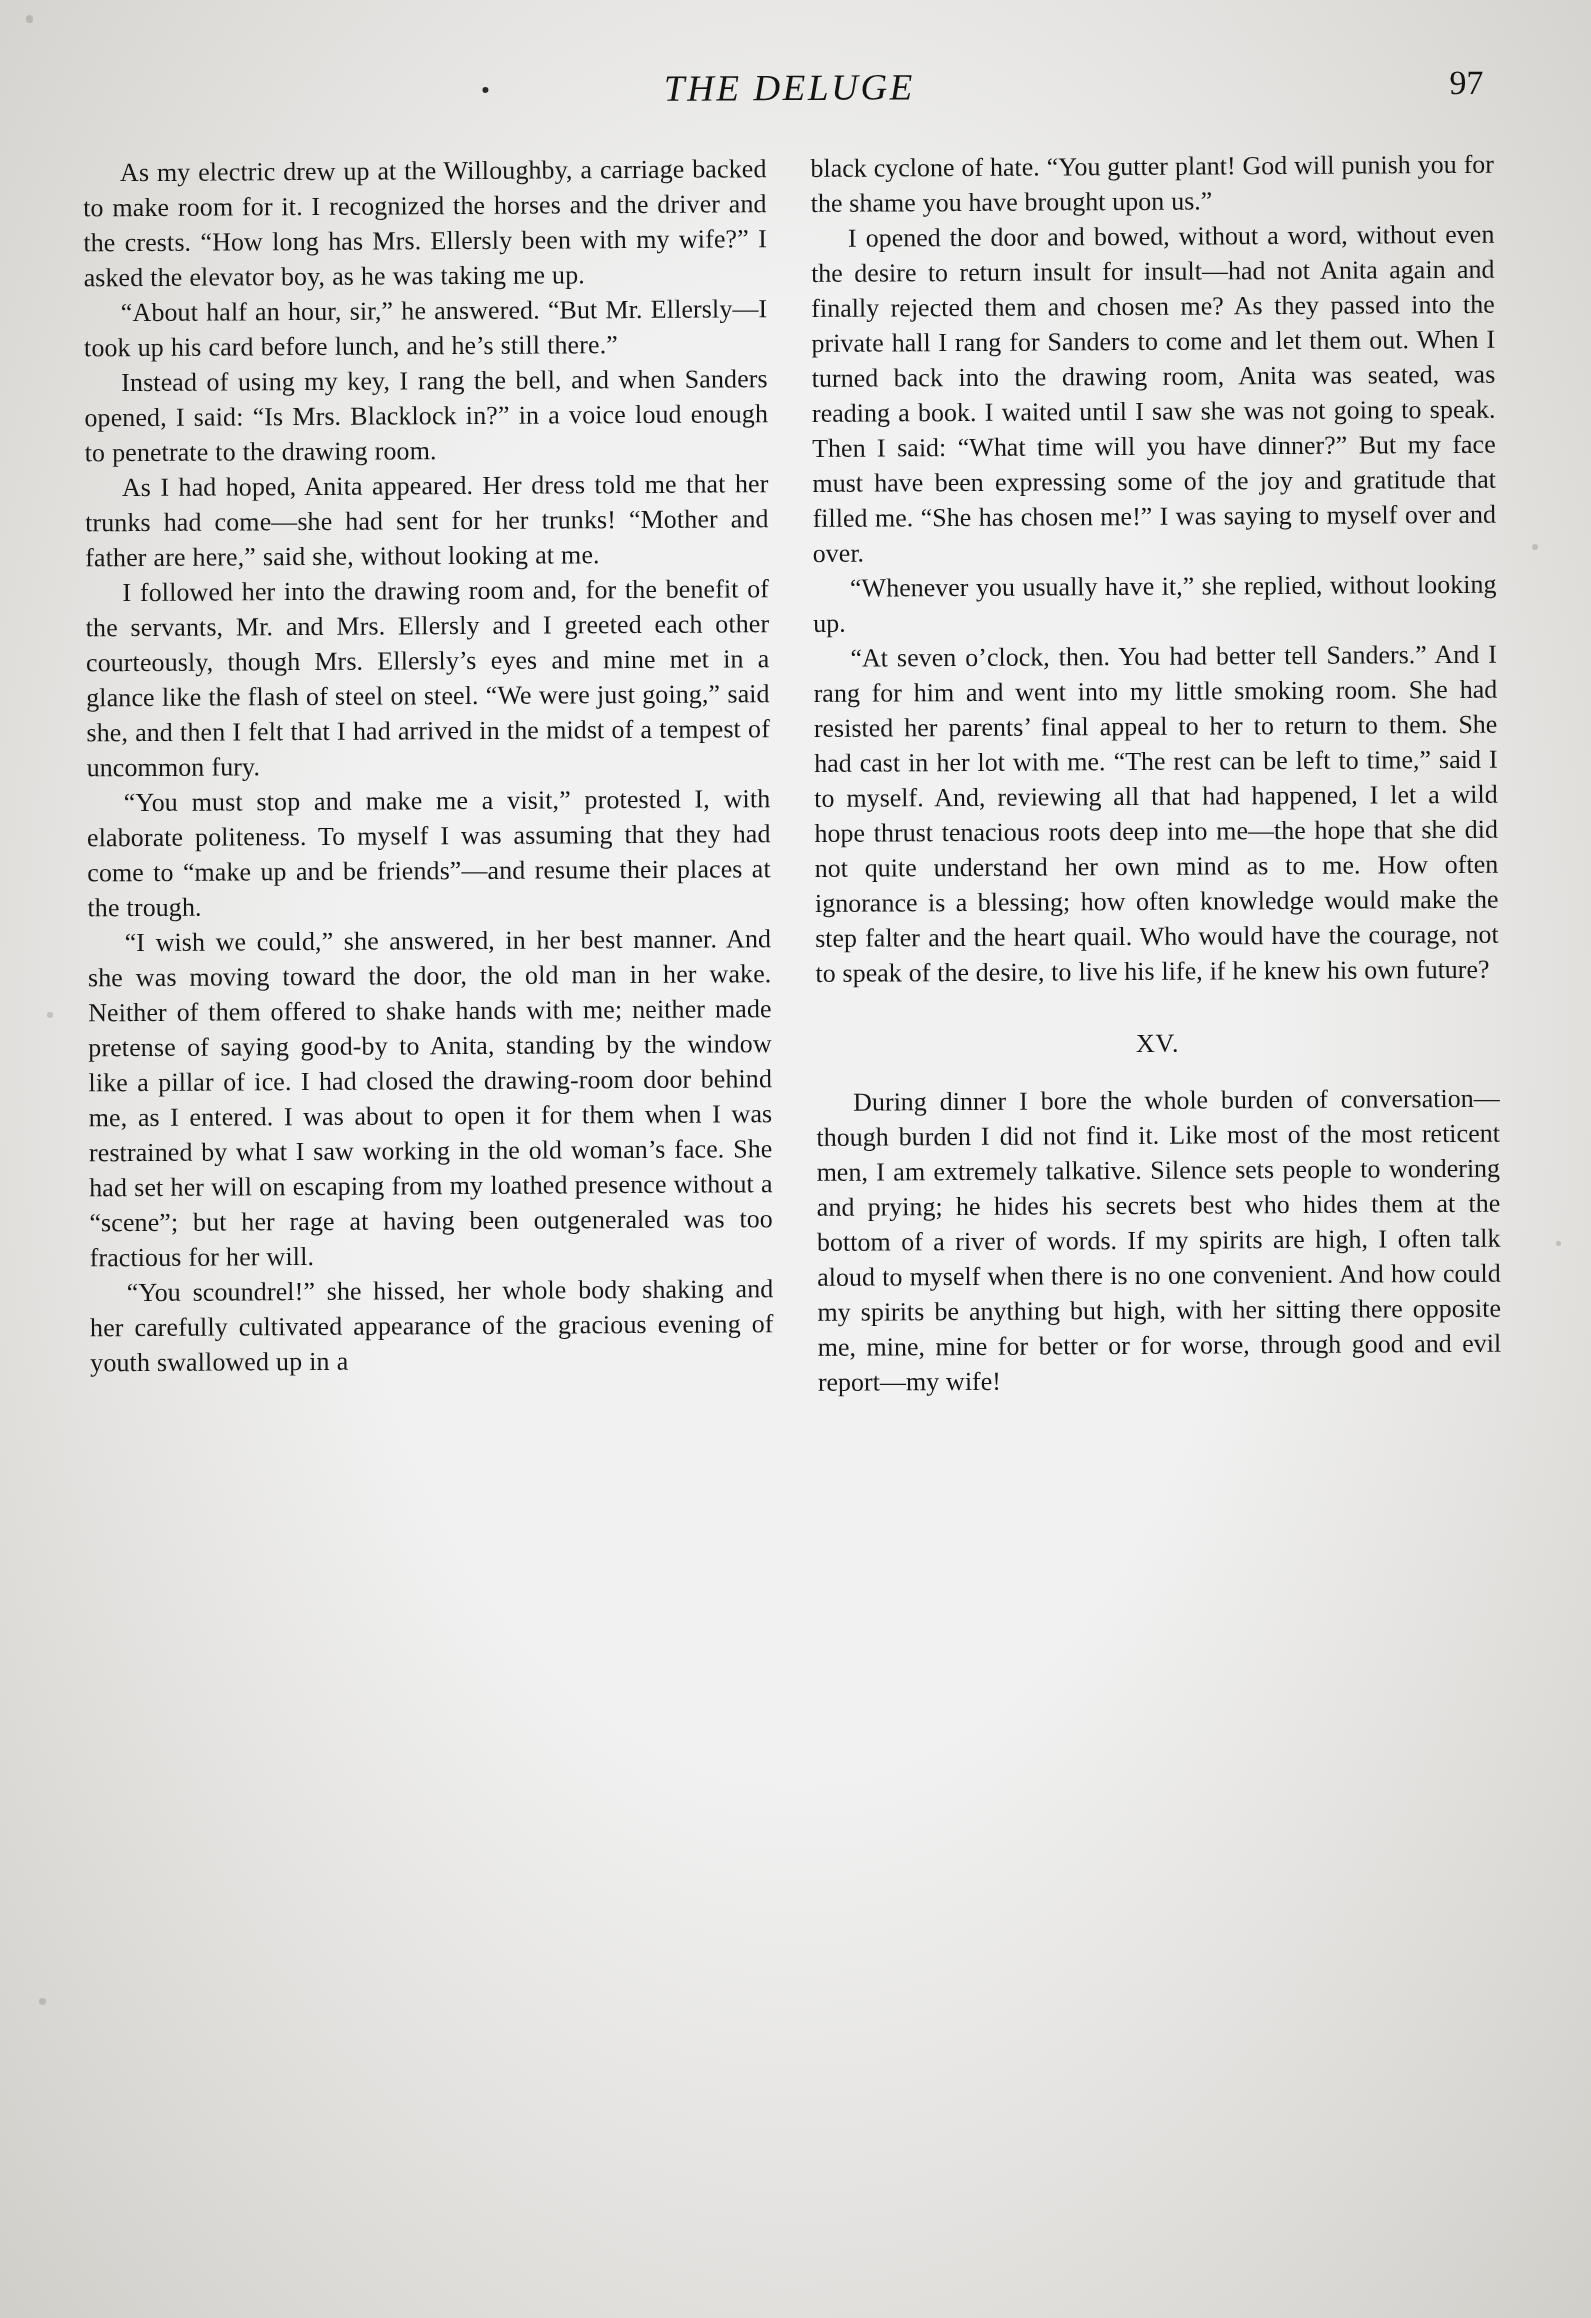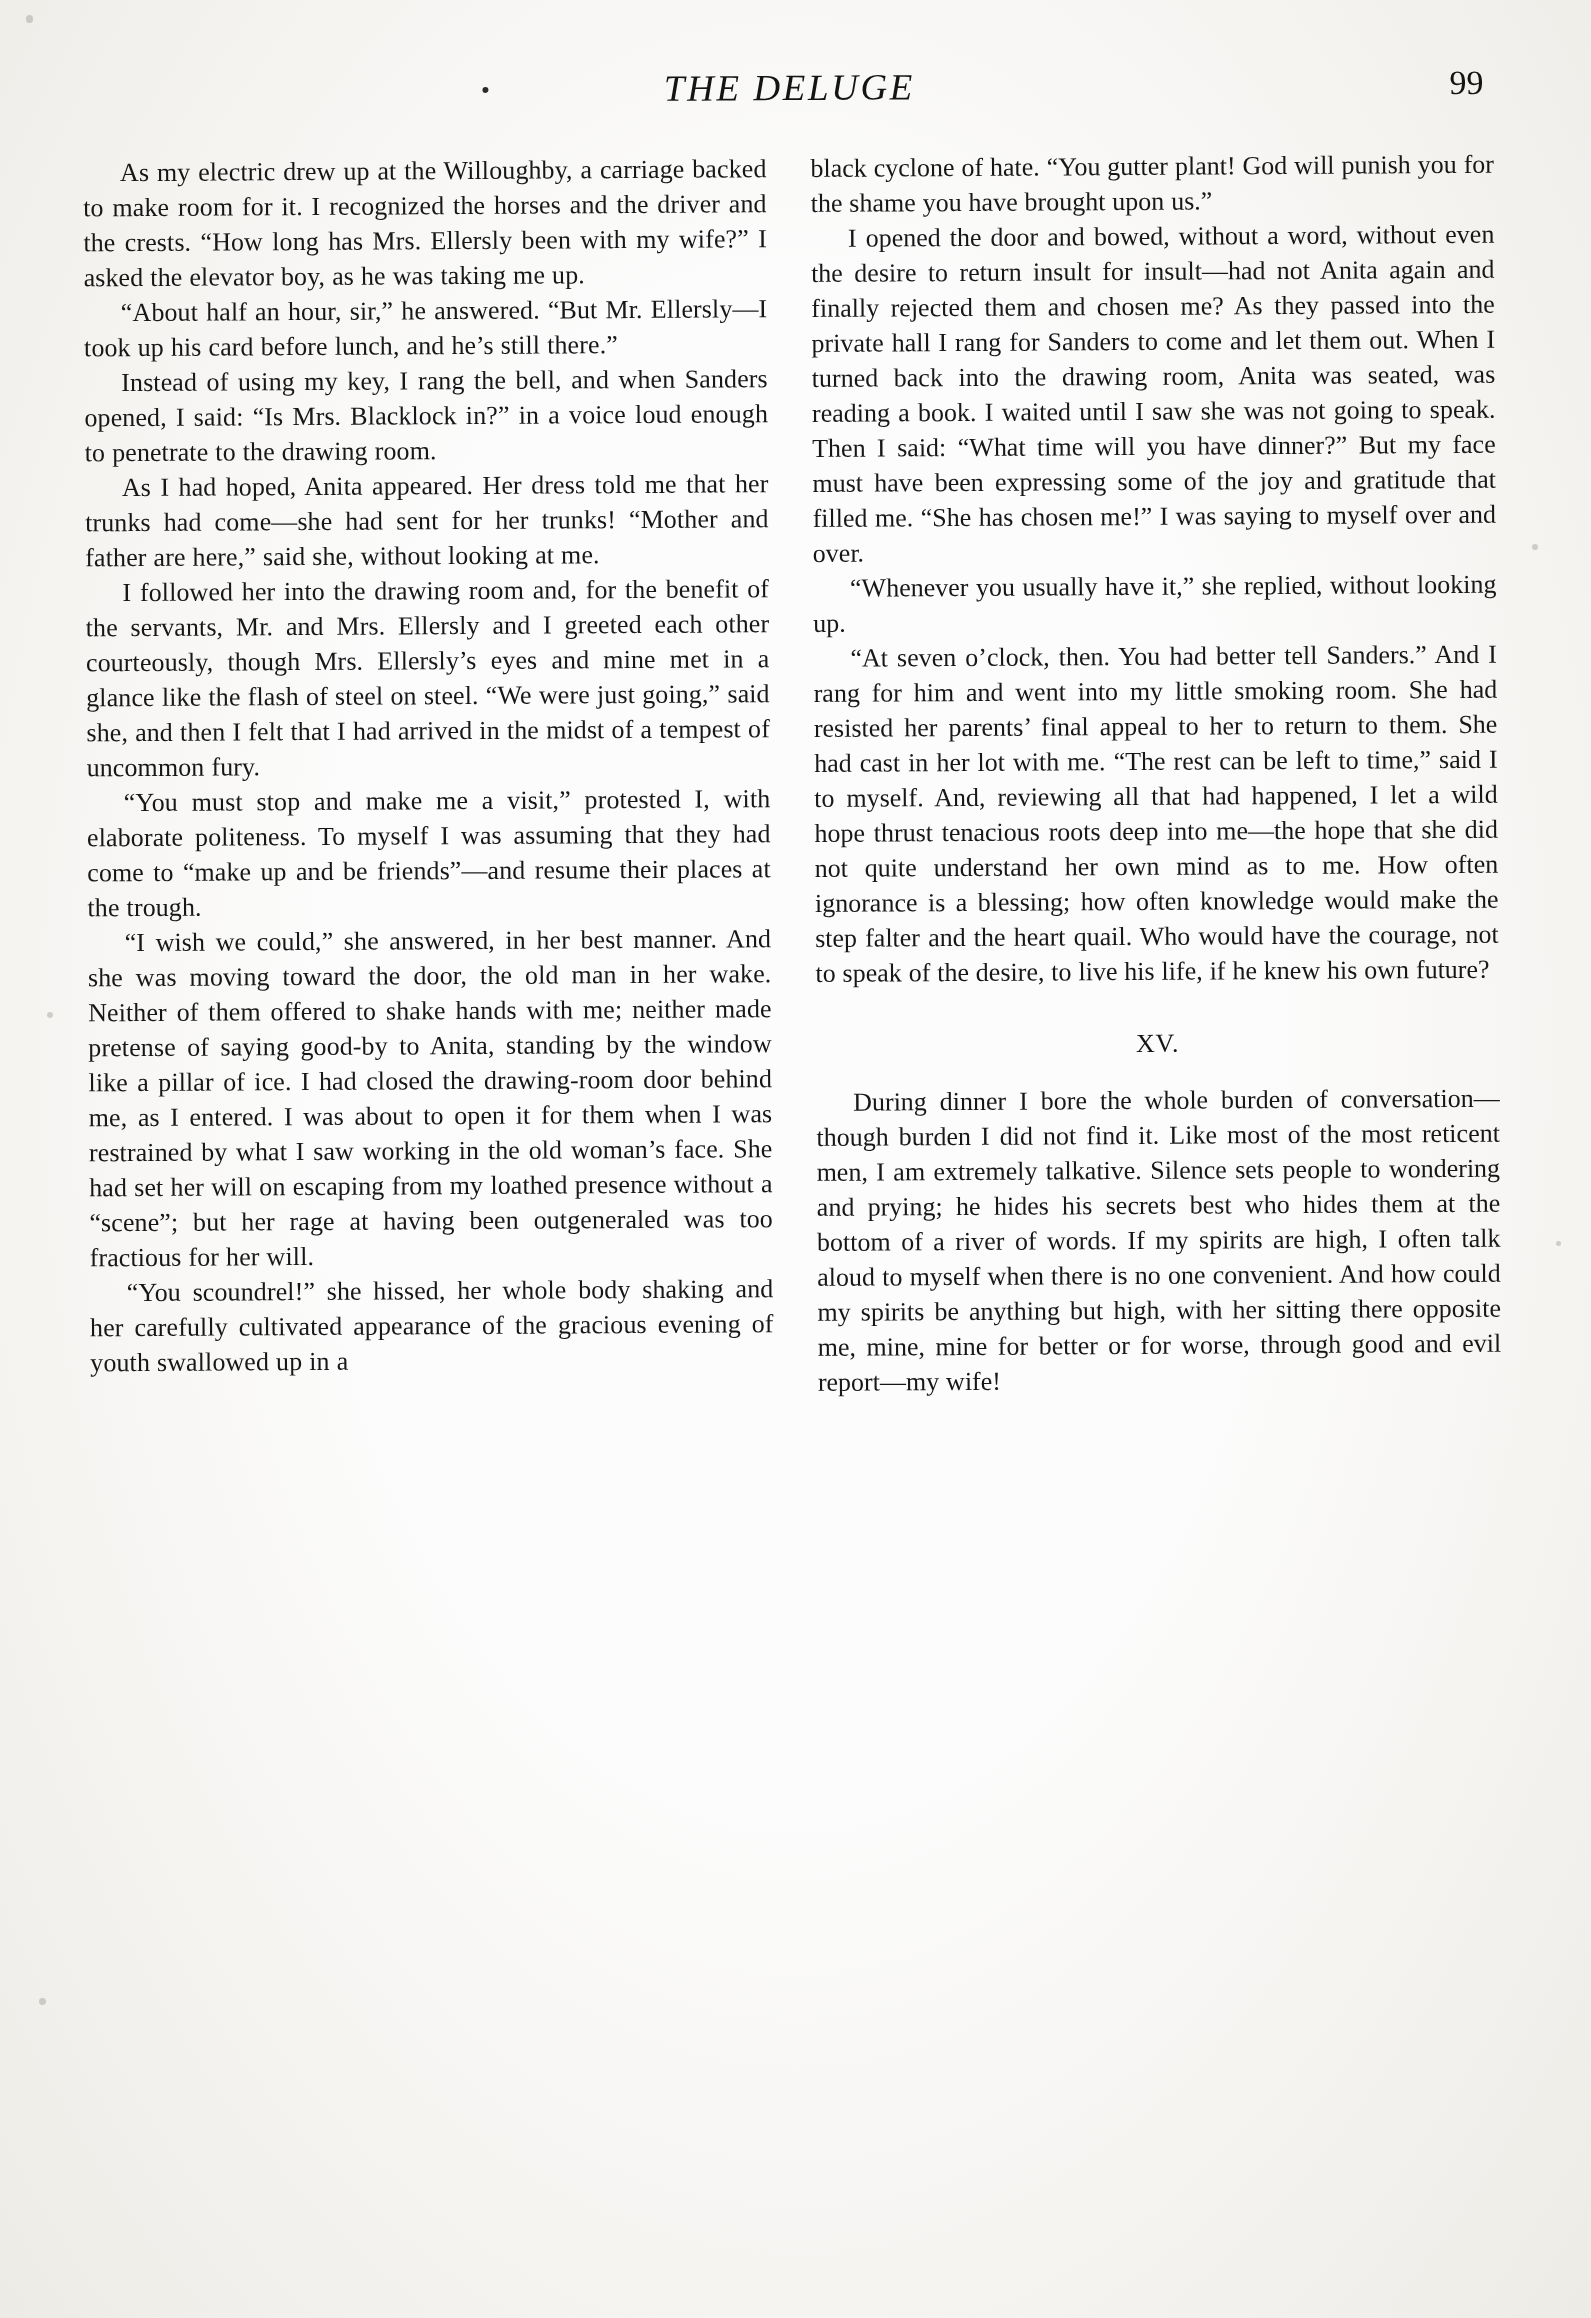--- a/index.html
+++ b/index.html
@@ -11,21 +11,21 @@
     width: 1592px;
     height: 2319px;
     font-family: "Liberation Serif", serif;
     color: #1a1a1a;
     position: relative;
     overflow: hidden;
   }
   .page {
     position: absolute;
     inset: 0;
-    background: #e5e5e5;
+    background: #737373;
   }
   
   .paper-tint {
     position: absolute;
     inset: 0;
     background:
       radial-gradient(ellipse at 50% 45%, rgba(255,255,255,0.9) 40%, rgba(240,237,230,0.75) 100%);
     pointer-events: none;
   }
   .page-inner {
@@ -118,21 +118,21 @@
 <body>
 
 <div class="page">
   <div class="paper-tint"></div>
 
   <div class="page-inner">
 
     <header class="running-head">
       <div class="dot-mark"></div>
       <div class="head-title">THE DELUGE</div>
-      <div class="folio">99</div>
+      <div class="folio">97</div>
     </header>
 
     <div class="columns">
 
       <div class="col col-left">
         <p>As my electric drew up at the Willoughby, a carriage backed to make room for it. I recognized the horses and the driver and the crests. “How long has Mrs. Ellersly been with my wife?” I asked the elevator boy, as he was taking me up.</p>
         <p>“About half an hour, sir,” he answered. “But Mr. Ellersly—I took up his card before lunch, and he’s still there.”</p>
         <p>Instead of using my key, I rang the bell, and when Sanders opened, I said: “Is Mrs. Blacklock in?” in a voice loud enough to penetrate to the drawing room.</p>
         <p>As I had hoped, Anita appeared. Her dress told me that her trunks had come—she had sent for her trunks! “Mother and father are here,” said she, without looking at me.</p>
         <p>I followed her into the drawing room and, for the benefit of the servants, Mr. and Mrs. Ellersly and I greeted each other courteously, though Mrs. Ellersly’s eyes and mine met in a glance like the flash of steel on steel. “We were just going,” said she, and then I felt that I had arrived in the midst of a tempest of uncommon fury.</p>

